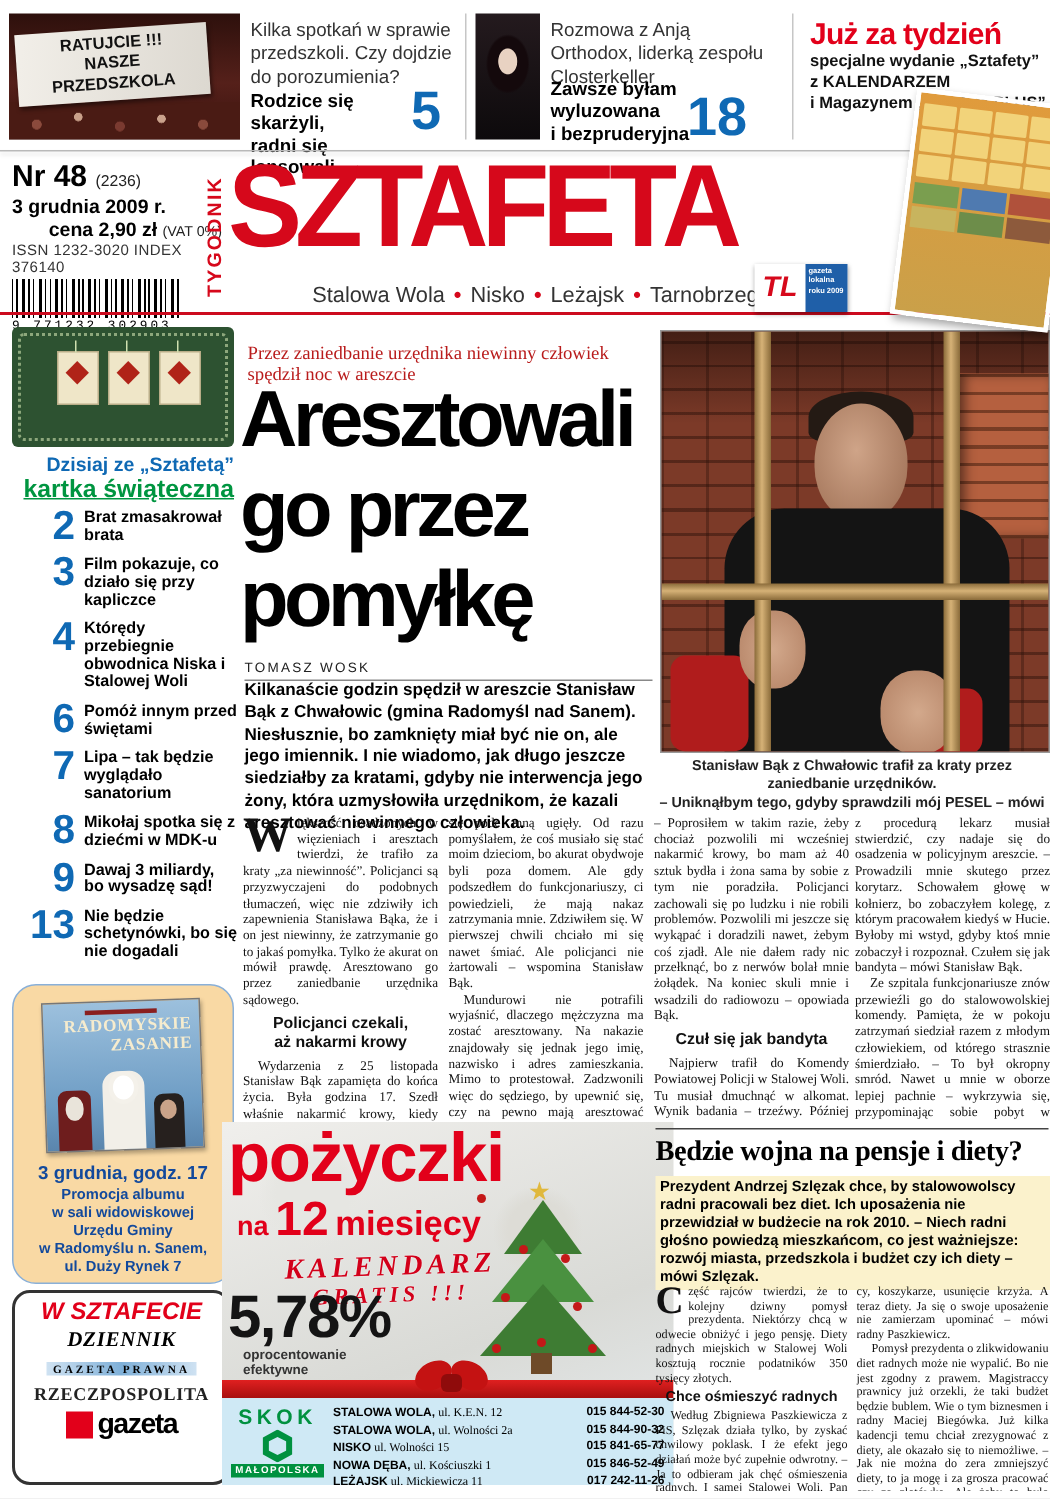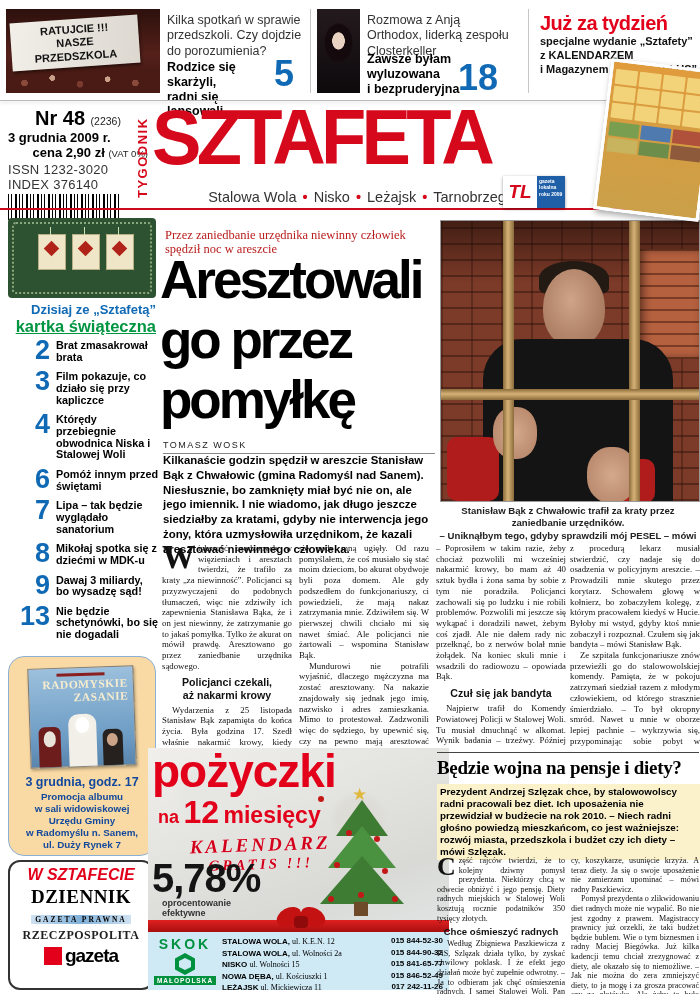--- a/index.html
+++ b/index.html
@@ -41,26 +41,26 @@
   .calendar{left:602px;top:64px;width:94px;height:140px;background:linear-gradient(#e09b3c,#caa049);
      border:3px solid #fff;box-shadow:2px 3px 6px rgba(0,0,0,.35);transform:rotate(7deg);z-index:6;padding:3px;}
   .calgrid{display:grid;grid-template-columns:repeat(4,1fr);gap:2px;margin-top:4px;}
   .calcell{height:15px;background:#f2d37a;border-radius:1px;}
   .calphotos{display:flex;gap:2px;margin-top:4px;}
   .calph{flex:1;height:14px;}
   .calph2{display:flex;gap:2px;margin-top:2px;}
 
   
   .mhinfo{left:8px;top:108px;width:140px;}
-  .nr{font-size:20px;font-weight:900;line-height:1;text-align:center;}
+  .nr{font-size:20px;font-weight:900;line-height:1;}
   .nrsm{font-size:10.5px;font-weight:normal;color:#222;}
   .mdate{font-size:13px;font-weight:bold;margin-top:2px;}
   .mprice{font-size:13px;font-weight:bold;text-align:right;}
   .mvat{font-size:9.5px;font-weight:normal;color:#222;}
-  .issn{font-size:13px;color:#333;margin-top:2px;letter-spacing:.3px;}
+  .issn{font-size:10px;color:#333;margin-top:2px;letter-spacing:.3px;}
   .barcode{width:112px;height:26px;margin-top:2px;background:repeating-linear-gradient(90deg,#000 0 1px,#fff 1px 3px,#000 3px 4px,#fff 4px 7px,#000 7px 9px,#fff 9px 11px);}
   .bcnum{font-family:"Liberation Mono",monospace;font-size:8.5px;letter-spacing:2px;}
   .site{font-size:13.5px;font-weight:900;margin-top:3px;}
   .tygodnik{left:135px;top:112px;height:86px;writing-mode:vertical-rl;transform:rotate(180deg);
      color:#d6081b;font-weight:900;font-size:13px;letter-spacing:1.5px;}
   .logo{left:152px;top:98px;width:470px;font-size:78px;font-weight:900;color:#d6081b;
      letter-spacing:-5px;line-height:1;transform:scaleX(.95);transform-origin:left;}
   .cities{left:152px;top:189px;width:410px;text-align:center;font-size:14.5px;color:#333;}
   .bullet{color:#d6081b;font-weight:bold;margin:0 6px;}
   .badge{left:503px;top:176px;width:62px;height:32px;background:#fff;box-shadow:0 1px 3px rgba(0,0,0,.4);display:flex;z-index:7;}
@@ -94,21 +94,21 @@
   .figC{left:38px;width:28px;height:52px;background:#f2efe8;border-radius:10px 10px 0 0;}
   .figC::before{content:"";position:absolute;left:7px;top:3px;width:14px;height:16px;background:#fff;border-radius:50%;box-shadow:0 0 0 3px #f4f1ea;}
   .figR{left:72px;width:20px;height:36px;background:#26201e;border-radius:6px 6px 0 0;}
   .figR::before{content:"";position:absolute;left:4px;top:4px;width:11px;height:13px;background:#caa389;border-radius:50%;}
   .rdate{position:absolute;left:0;top:118px;width:100%;text-align:center;color:#12499c;font-weight:bold;font-size:12.5px;}
   .rlines{position:absolute;left:0;top:134px;width:100%;text-align:center;color:#12499c;font-weight:bold;font-size:9.8px;line-height:1.22;}
 
   .wszt{left:8px;top:860px;width:146px;height:130px;background:#fff;border:2px solid #333;border-radius:12px;text-align:center;padding-top:4px;box-sizing:border-box;}
   .wtitle{color:#e2001a;font-weight:900;font-style:italic;font-size:16px;}
   .wsub{color:#1d4f9e;font-size:10.5px;line-height:1.2;}
-  .dzn{font-family:"Liberation Serif",serif;font-weight:bold;font-size:19px;letter-spacing:.5px;margin-top:2px;}
+  .dzn{font-family:"Liberation Serif",serif;font-weight:bold;font-size:14px;letter-spacing:.5px;margin-top:2px;font-style:italic;}
   .dzn2{font-family:"Liberation Serif",serif;font-weight:bold;font-size:7.5px;letter-spacing:2px;
      background:linear-gradient(90deg,#cfe2f2,#7fb0d8,#cfe2f2);display:inline-block;padding:0 4px;}
   .rp{font-family:"Liberation Serif",serif;font-weight:bold;font-size:12px;color:#222;margin-top:2px;letter-spacing:.5px;}
   .gw{display:flex;justify-content:center;align-items:center;gap:3px;margin-top:2px;}
   .gwsq{width:18px;height:18px;background:#e2001a;}
   .gwt{font-weight:900;font-size:19px;letter-spacing:-1px;}
 
   
   .kicker{left:165px;top:228px;width:278px;font-size:12.5px;color:#b91c1c;line-height:1.15;font-family:Liberation Serif, serif;}
   .headline{left:160px;top:250px;width:280px;font-size:53px;font-weight:900;letter-spacing:-3px;line-height:1.13;color:#000;}

